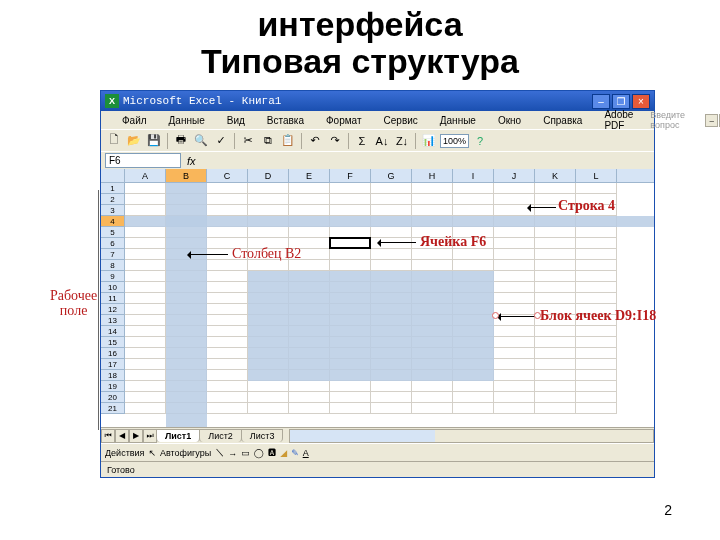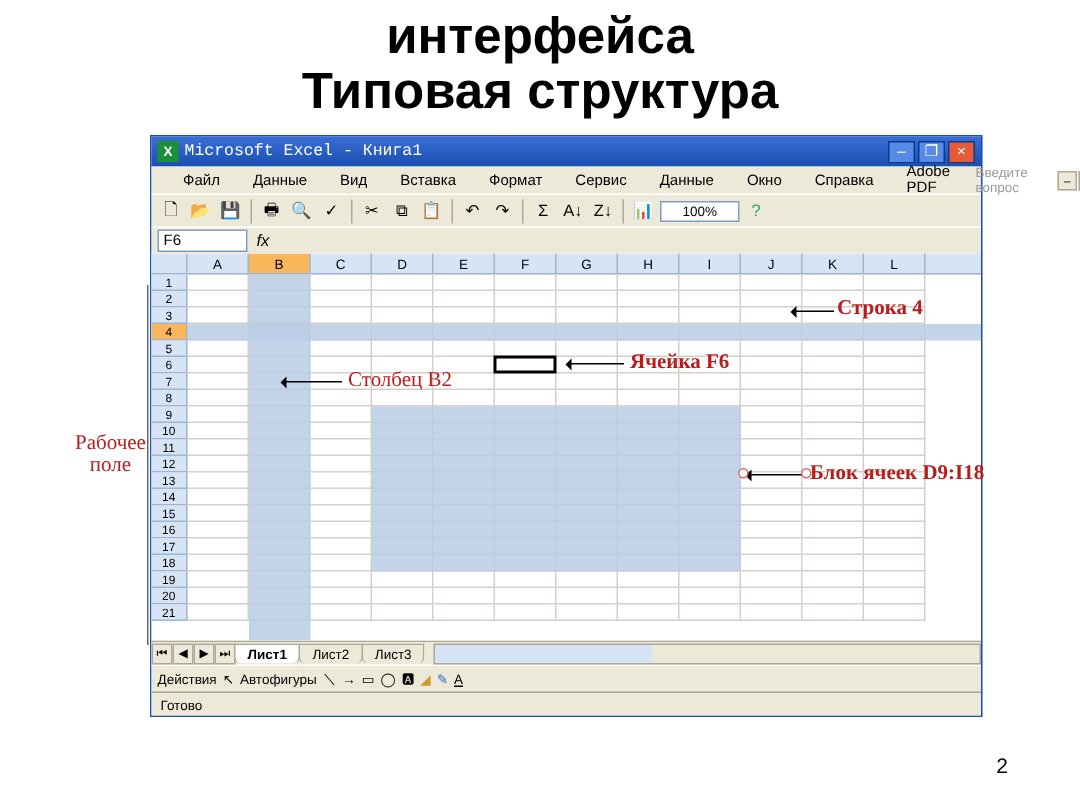--- a/index.html
+++ b/index.html
@@ -18,24 +18,24 @@
   .menubar { background: #ece9d8; height: 18px; display: flex; align-items: center; padding: 0 4px; gap: 12px; font-size: 10px; color: #000; }
   .menu-icon { width: 14px; height: 14px; background: #1c8f3a; display: inline-block; }
   .menu-item { padding: 1px 5px; cursor: pointer; }
   .help-box { margin-left: auto; color: #999; font-size: 9px; padding-right: 4px; }
   .doc-btns { display: flex; gap: 1px; margin-left: 4px; }
   .doc-btn { width: 13px; height: 13px; background: #ece9d8; border: 1px solid #aca899; font-size: 8px; display: flex; align-items: center; justify-content: center; cursor: pointer; }
 
   .toolbar { background: #ece9d8; height: 22px; display: flex; align-items: center; padding: 0 4px; gap: 2px; border-top: 1px solid #fff; }
   .tb-btn { width: 18px; height: 18px; border: 1px solid transparent; display: flex; align-items: center; justify-content: center; cursor: pointer; font-size: 11px; }
   .tb-sep { width: 1px; height: 16px; background: #aca899; margin: 0 2px; }
-  .zoom { font-size: 9px; padding: 1px 14px; border: 1px solid #7f9db9; background: #fff; }
+  .zoom { font-size: 9px; padding: 1px 2px; border: 1px solid #7f9db9; background: #fff; }
 
   .formula-bar { background: #ece9d8; height: 18px; display: flex; align-items: center; border-top: 1px solid #fff; padding: 0 4px; }
-  .name-box { width: 60px; height: 15px; background: #fff; border: 1px solid #7f9db9; font-size: 10px; padding: 0 3px; display: flex; align-items: center; }
+  .name-box { width: 76px; height: 15px; background: #fff; border: 1px solid #7f9db9; font-size: 10px; padding: 0 3px; display: flex; align-items: center; }
   .fx { margin: 0 6px; font-style: italic; font-size: 11px; }
 
   .grid-area { position: relative; background: #fff; height: 258px; overflow: hidden; }
   .col-headers { display: flex; height: 14px; background: #d6e4f5; border-bottom: 1px solid #9eb6ce; }
   .corner { width: 24px; border-right: 1px solid #9eb6ce; background: #d6e4f5; }
   .col-h { width: 41px; text-align: center; font-size: 9px; border-right: 1px solid #9eb6ce; line-height: 14px; color: #000; cursor: pointer; }
   .col-h.sel { background: #f9b65a; }
   .rows { height: 244px; overflow: hidden; }
   .row { display: flex; height: 11px; }
   .row-h { width: 24px; text-align: center; font-size: 8px; background: #d6e4f5; border-right: 1px solid #9eb6ce; border-bottom: 1px solid #9eb6ce; line-height: 11px; cursor: pointer; }

